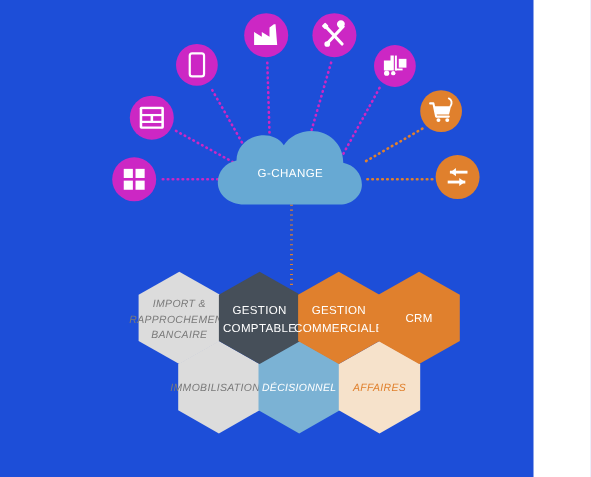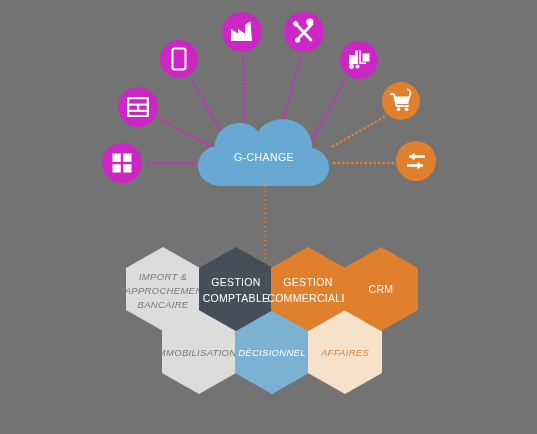--- a/index.html
+++ b/index.html
@@ -5,23 +5,23 @@
   html, body {
     margin: 0;
     padding: 0;
     background: #ffffff;
   }
   body {
     font-family: "Liberation Sans", sans-serif;
   }
   #canvas {
     position: relative;
-    width: 537px;
+    width: 485px;
     height: 434px;
-    background: #737373;
+    background: #1d4ed8;
     overflow: hidden;
   }
   #diagram-svg {
     position: absolute;
     left: 0;
     top: 0;
     width: 537px;
     height: 434px;
   }
   .node-icon-circle { }

